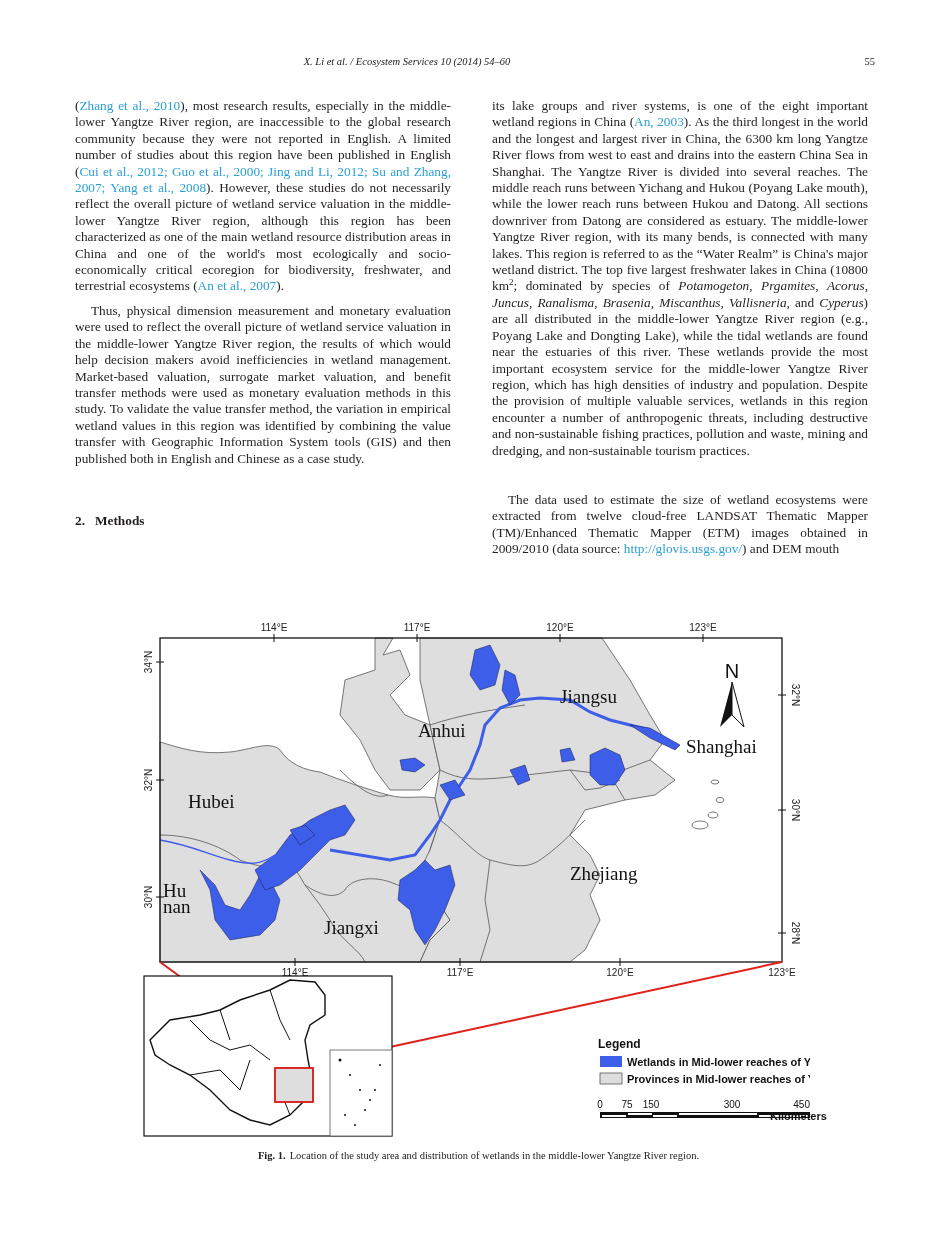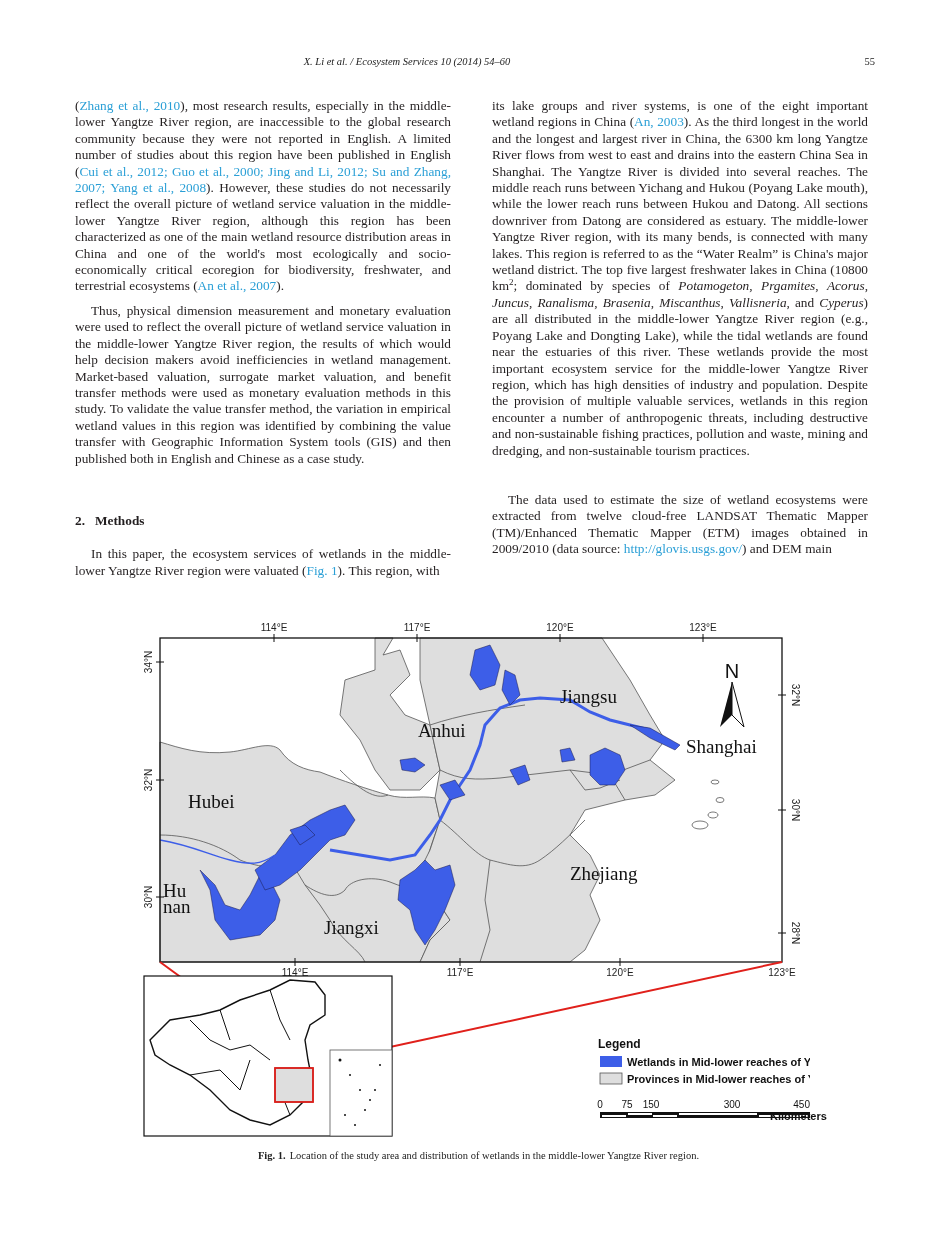--- a/index.html
+++ b/index.html
@@ -31,27 +31,26 @@
 <body>
 
 <div class="running-head">X. Li et al. / Ecosystem Services 10 (2014) 54–60</div>
 <div class="page-num">55</div>
 
 <div class="col left">
   <p>(<a class="cite">Zhang et al., 2010</a><span>), most research results, especially in the middle-lower Yangtze River region, are inaccessible to the global research community because they were not reported in English. A limited number of studies about this region have been published in English (</span><a class="cite">Cui et al., 2012; Guo et al., 2000; Jing and Li, 2012; Su and Zhang, 2007; Yang et al., 2008</a><span>). However, these studies do not necessarily reflect the overall picture of wetland service valuation in the middle-lower Yangtze River region, although this region has been characterized as one of the main wetland resource distribution areas in China and one of the world's most ecologically and socio-economically critical ecoregion for biodiversity, freshwater, and terrestrial ecosystems (</span><a class="cite">An et al., 2007</a><span>).</span></p>
   <p class="indent">Thus, physical dimension measurement and monetary evaluation were used to reflect the overall picture of wetland service valuation in the middle-lower Yangtze River region, the results of which would help decision makers avoid inefficiencies in wetland management. Market-based valuation, surrogate market valuation, and benefit transfer methods were used as monetary evaluation methods in this study. To validate the value transfer method, the variation in empirical wetland values in this region was identified by combining the value transfer with Geographic Information System tools (GIS) and then published both in English and Chinese as a case study.</p>
   <p style="height:18px;margin:0"></p>
   <p class="sec-head"><span class="sec-num">2.</span><span>Methods</span></p>
-  <p class="indent"><span>In this paper, the ecosystem services of wetlands in the middle-lower Yangtze River region were valuated (</span><a class="cite">Fig. 1</a><span>). This region, with</span></p>
 </div>
 
 <div class="col right">
   <p><span>its lake groups and river systems, is one of the eight important wetland regions in China (</span><a class="cite">An, 2003</a><span>). As the third longest in the world and the longest and largest river in China, the 6300 km long Yangtze River flows from west to east and drains into the eastern China Sea in Shanghai. The Yangtze River is divided into several reaches. The middle reach runs between Yichang and Hukou (Poyang Lake mouth), while the lower reach runs between Hukou and Datong. All sections downriver from Datong are considered as estuary. The middle-lower Yangtze River region, with its many bends, is connected with many lakes. This region is referred to as the “Water Realm” is China's major wetland district. The top five largest freshwater lakes in China (10800 km</span><sup>2</sup><span>; dominated by species of </span><em>Potamogeton</em><span>, </span><em>Prgamites</em><span>, </span><em>Acorus</em><span>, </span><em>Juncus</em><span>, </span><em>Ranalisma</em><span>, </span><em>Brasenia</em><span>, </span><em>Miscanthus</em><span>, </span><em>Vallisneria</em><span>, and </span><em>Cyperus</em><span>) are all distributed in the middle-lower Yangtze River region (e.g., Poyang Lake and Dongting Lake), while the tidal wetlands are found near the estuaries of this river. These wetlands provide the most important ecosystem service for the middle-lower Yangtze River region, which has high densities of industry and population. Despite the provision of multiple valuable services, wetlands in this region encounter a number of anthropogenic threats, including destructive and non-sustainable fishing practices, pollution and waste, mining and dredging, and non-sustainable tourism practices.</span></p>
   <p style="height:17px;margin:0"></p>
-  <p class="indent"><span>The data used to estimate the size of wetland ecosystems were extracted from twelve cloud-free LANDSAT Thematic Mapper (TM)/Enhanced Thematic Mapper (ETM) images obtained in 2009/2010 (data source: </span><a class="cite">http://glovis.usgs.gov/</a><span>) and DEM main</span></p>
+  <p class="indent"><span>The data used to estimate the size of wetland ecosystems were extracted from twelve cloud-free LANDSAT Thematic Mapper (TM)/Enhanced Thematic Mapper (ETM) images obtained in 2009/2010 (data source: </span><a class="cite">http://glovis.usgs.gov/</a><span>) and DEM mouth</span></p>
 </div>
 
 <div class="figure">
   <svg width="680" height="520" viewBox="0 0 680 520">
 
     <rect x="30" y="18" width="622" height="324" fill="#ffffff"></rect>
 
     <g fill="#dedede" stroke="#555" stroke-width="0.8">
 
       <path d="M30,122 C50,128 70,135 100,132 C120,130 140,120 150,130 C160,145 175,150 190,152 C210,160 240,170 258,175 C275,180 290,175 305,178 L310,200 C300,230 290,250 300,270 L320,300 L300,320 L290,342 L30,342 Z"></path>

